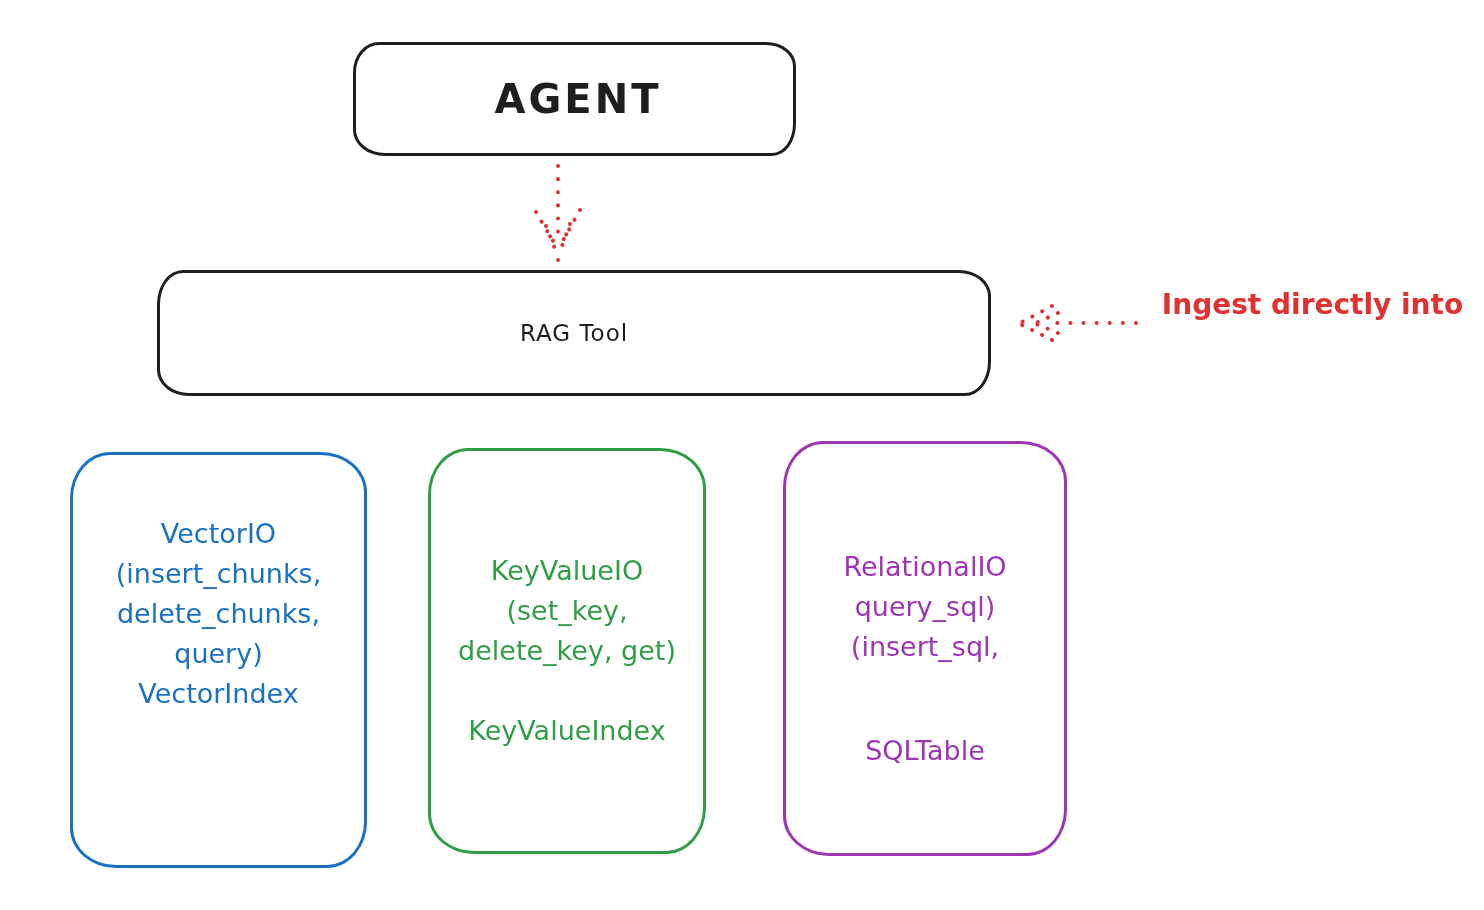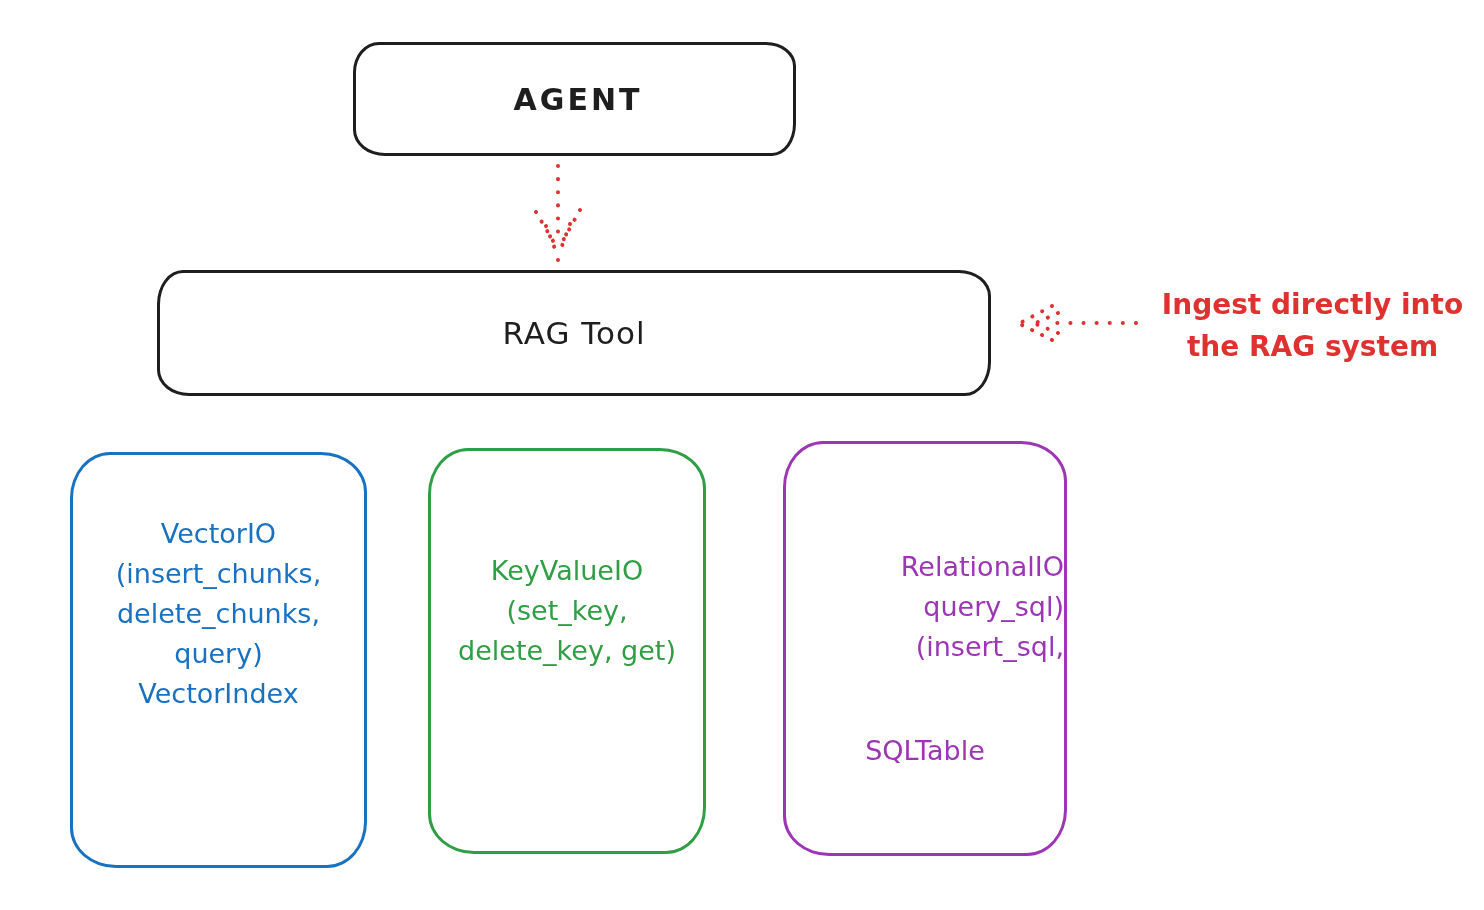--- a/index.html
+++ b/index.html
@@ -25,51 +25,51 @@
   }
   
   .node.black {
     border: 3.5px solid #1e1e1e;
     color: #1e1e1e;
   }
   .agent-box {
     left: 353px; top: 42px;
     width: 443px; height: 114px;
     border-radius: 26px 30px 24px 32px / 30px 24px 32px 26px;
-    font-size: 30px;
+    font-size: 40px;
     letter-spacing: 3px;
     font-weight: bold;
     padding-left: 7px;
   }
   .rag-box {
     left: 157px; top: 270px;
     width: 834px; height: 126px;
     border-radius: 26px 32px 26px 32px / 34px 26px 34px 26px;
-    font-size: 31px;
+    font-size: 23px;
     letter-spacing: 1px;
   }
   
   .storage-box {
     border-width: 3px;
     border-style: solid;
     border-radius: 40px 46px 40px 46px / 46px 40px 46px 40px;
     flex-direction: column;
     justify-content: flex-start;
     text-align: center;
     font-size: 27px;
     line-height: 40px;
   }
   .storage-box .lines { width: 100%; }
   .storage-box .index-label { width: 100%; }
   .box-vector   { left: 70px;  top: 452px; width: 297px; height: 416px; }
   .box-keyvalue { left: 428px; top: 448px; width: 278px; height: 406px; }
   .box-relational { left: 783px; top: 441px; width: 284px; height: 415px; }
   .box-vector .lines     { margin-top: 59px; }
   .box-keyvalue .lines   { margin-top: 100px; }
-  .box-relational .lines { margin-top: 103px; text-align: right; }
+  .box-relational .lines { margin-top: 103px; }
   .box-vector .index-label     { }
   .box-keyvalue .index-label   { margin-top: 40px; }
   .box-relational .index-label { margin-top: 64px; }
 
   .arrow-svg {
     position: absolute;
     overflow: visible;
   }
   .arrow-v { left: 528px; top: 160px; width: 60px; height: 106px; }
   .arrow-h { left: 1014px; top: 300px; width: 128px; height: 44px; }
@@ -117,39 +117,39 @@
   <svg class="arrow-svg arrow-h" viewBox="0 0 128 44" style="color: rgb(224, 49, 49);">
     <line class="dash-main" x1="122" y1="23" x2="34" y2="23"></line>
     <line class="dash-head" x1="38" y1="6" x2="8" y2="22"></line>
     <line class="dash-head" x1="38" y1="40" x2="8" y2="25"></line>
     <line class="dash-head" x1="44" y1="13" x2="22" y2="23"></line>
     <line class="dash-head" x1="44" y1="33" x2="22" y2="24"></line>
   </svg>
 
   <div class="annotation" style="color: rgb(224, 49, 49);">
     <div>Ingest directly into</div>
-    <div>the RAG system</div>
   </div>
 
   <div class="node storage-box box-vector" style="border-color: rgb(25, 113, 194); color: rgb(25, 113, 194);">
     <div class="lines">
       <div>VectorIO</div>
       <div>(insert_chunks,</div>
       <div>delete_chunks,</div>
       <div>query)</div>
     </div>
     <div class="index-label">VectorIndex</div>
   </div>
 
   <div class="node storage-box box-keyvalue" style="border-color: rgb(47, 158, 68); color: rgb(47, 158, 68);">
     <div class="lines">
       <div>KeyValueIO</div>
       <div>(set_key,</div>
       <div>delete_key, get)</div>
     </div>
+    <div class="index-label">KeyValueIndex</div>
   </div>
 
   <div class="node storage-box box-relational" style="border-color: rgb(156, 54, 181); color: rgb(156, 54, 181);">
     <div class="lines">
       <div>RelationalIO</div>
       <div>query_sql)</div>
       <div>(insert_sql,</div>
     </div>
     <div class="index-label">SQLTable</div>
   </div>

